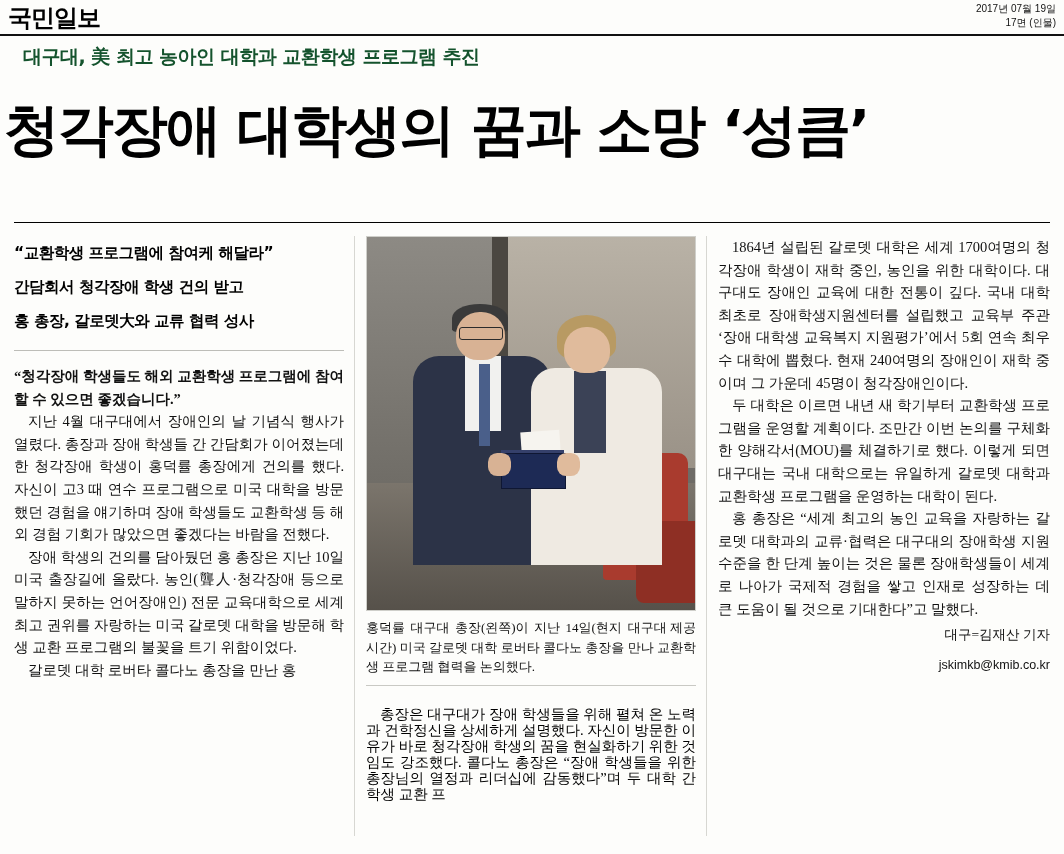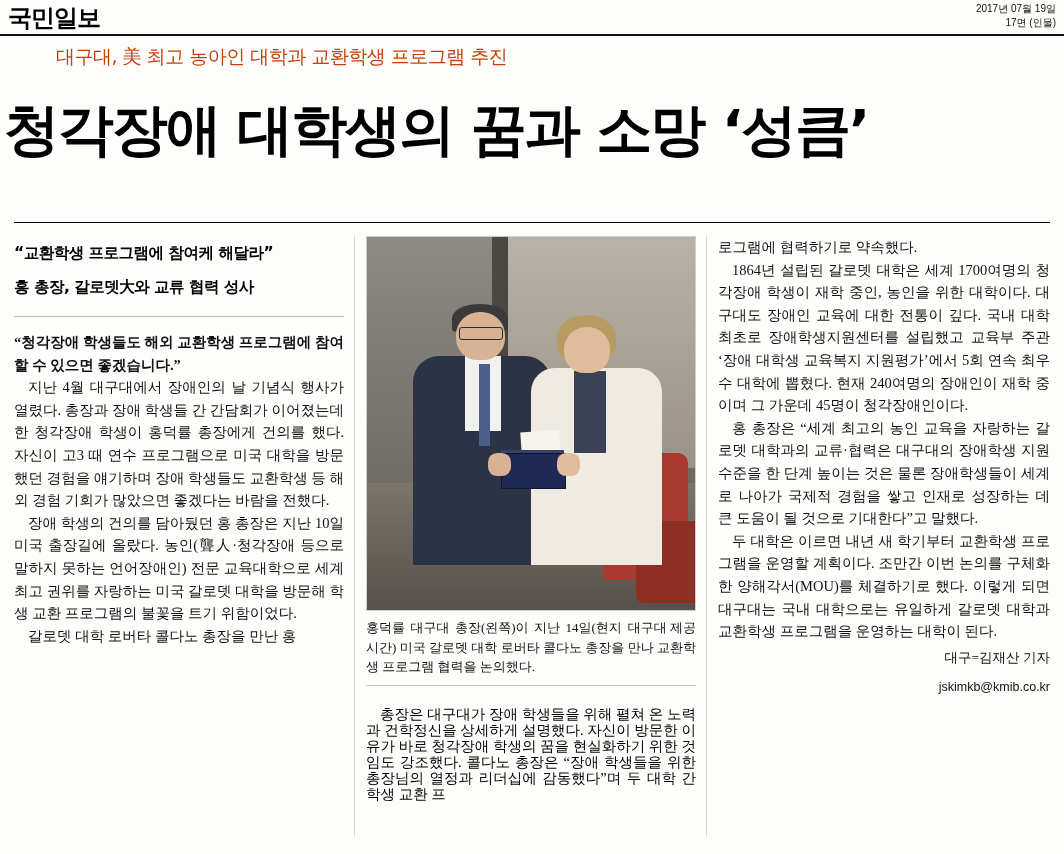--- a/index.html
+++ b/index.html
@@ -46,26 +46,26 @@
     text-align: right;
     font-family: "Liberation Sans", sans-serif;
     font-size: 10px;
     line-height: 14px;
     color: #111;
   }
   
   .kicker {
     position: absolute;
     top: 44px;
-    left: 56px;
+    left: 23px;
     font-family: "DejaVu Sans", sans-serif;
-    font-weight: normal;
+    font-weight: bold;
     font-size: 19px;
     letter-spacing: -0.5px;
-    color: #c2410c;
+    color: #14532d;
   }
   .headline {
     position: absolute;
     top: 96px;
     left: 0;
     width: 872px;
     text-align: center;
     font-family: "DejaVu Sans", sans-serif;
     font-weight: bold;
     font-size: 56px;
@@ -226,20 +226,21 @@
   <div class="kicker">대구대, 美 최고 농아인 대학과 교환학생 프로그램 추진</div>
   <div class="headline">청각장애 대학생의 꿈과 소망 ‘성큼’</div>
   <div class="headline-rule"></div>
 
   <div class="vrule vrule-1"></div>
   <div class="vrule vrule-2"></div>
 
   <div class="col col-left">
     <div class="deck">
       <div>“교환학생 프로그램에 참여케 해달라”</div>
+      <div>간담회서 청각장애 학생 건의 받고</div>
       <div>홍 총장, 갈로뎃大와 교류 협력 성사</div>
     </div>
     <div class="deck-rule"></div>
     <p class="lead noindent">“청각장애 학생들도 해외 교환학생 프로그램에 참여할 수 있으면 좋겠습니다.”</p>
     <p>지난 4월 대구대에서 장애인의 날 기념식 행사가 열렸다. 총장과 장애 학생들 간 간담회가 이어졌는데 한 청각장애 학생이 홍덕률 총장에게 건의를 했다. 자신이 고3 때 연수 프로그램으로 미국 대학을 방문했던 경험을 얘기하며 장애 학생들도 교환학생 등 해외 경험 기회가 많았으면 좋겠다는 바람을 전했다.</p>
     <p>장애 학생의 건의를 담아뒀던 홍 총장은 지난 10일 미국 출장길에 올랐다. 농인(聾人·청각장애 등으로 말하지 못하는 언어장애인) 전문 교육대학으로 세계 최고 권위를 자랑하는 미국 갈로뎃 대학을 방문해 학생 교환 프로그램의 불꽃을 트기 위함이었다.</p>
     <p>갈로뎃 대학 로버타 콜다노 총장을 만난 홍</p>
   </div>
 
   <div class="photo-wrap">
@@ -271,21 +272,20 @@
       <span>홍덕률 대구대 총장(왼쪽)이 지난 14일(현지시간) 미국 갈로뎃 대학 로버타 콜다노 총장을 만나 교환학생 프로그램 협력을 논의했다.</span>
     </div>
     <div class="caption-rule"></div>
   </div>
 
   <div class="mid-body">
     <p>총장은 대구대가 장애 학생들을 위해 펼쳐 온 노력과 건학정신을 상세하게 설명했다. 자신이 방문한 이유가 바로 청각장애 학생의 꿈을 현실화하기 위한 것임도 강조했다. 콜다노 총장은 “장애 학생들을 위한 총장님의 열정과 리더십에 감동했다”며 두 대학 간 학생 교환 프</p>
   </div>
 
   <div class="col col-right">
-    <p class="noindent">로그램에 협력하기로 약속했다.</p>
     <p>1864년 설립된 갈로뎃 대학은 세계 1700여명의 청각장애 학생이 재학 중인, 농인을 위한 대학이다. 대구대도 장애인 교육에 대한 전통이 깊다. 국내 대학 최초로 장애학생지원센터를 설립했고 교육부 주관 ‘장애 대학생 교육복지 지원평가’에서 5회 연속 최우수 대학에 뽑혔다. 현재 240여명의 장애인이 재학 중이며 그 가운데 45명이 청각장애인이다.</p>
+    <p>두 대학은 이르면 내년 새 학기부터 교환학생 프로그램을 운영할 계획이다. 조만간 이번 논의를 구체화한 양해각서(MOU)를 체결하기로 했다. 이렇게 되면 대구대는 국내 대학으로는 유일하게 갈로뎃 대학과 교환학생 프로그램을 운영하는 대학이 된다.</p>
     <p>홍 총장은 “세계 최고의 농인 교육을 자랑하는 갈로뎃 대학과의 교류·협력은 대구대의 장애학생 지원 수준을 한 단계 높이는 것은 물론 장애학생들이 세계로 나아가 국제적 경험을 쌓고 인재로 성장하는 데 큰 도움이 될 것으로 기대한다”고 말했다.</p>
-    <p>두 대학은 이르면 내년 새 학기부터 교환학생 프로그램을 운영할 계획이다. 조만간 이번 논의를 구체화한 양해각서(MOU)를 체결하기로 했다. 이렇게 되면 대구대는 국내 대학으로는 유일하게 갈로뎃 대학과 교환학생 프로그램을 운영하는 대학이 된다.</p>
     <div class="byline">대구=김재산 기자</div>
     <div class="email">jskimkb@kmib.co.kr</div>
   </div>
 
 </div>
 
 </body></html>

